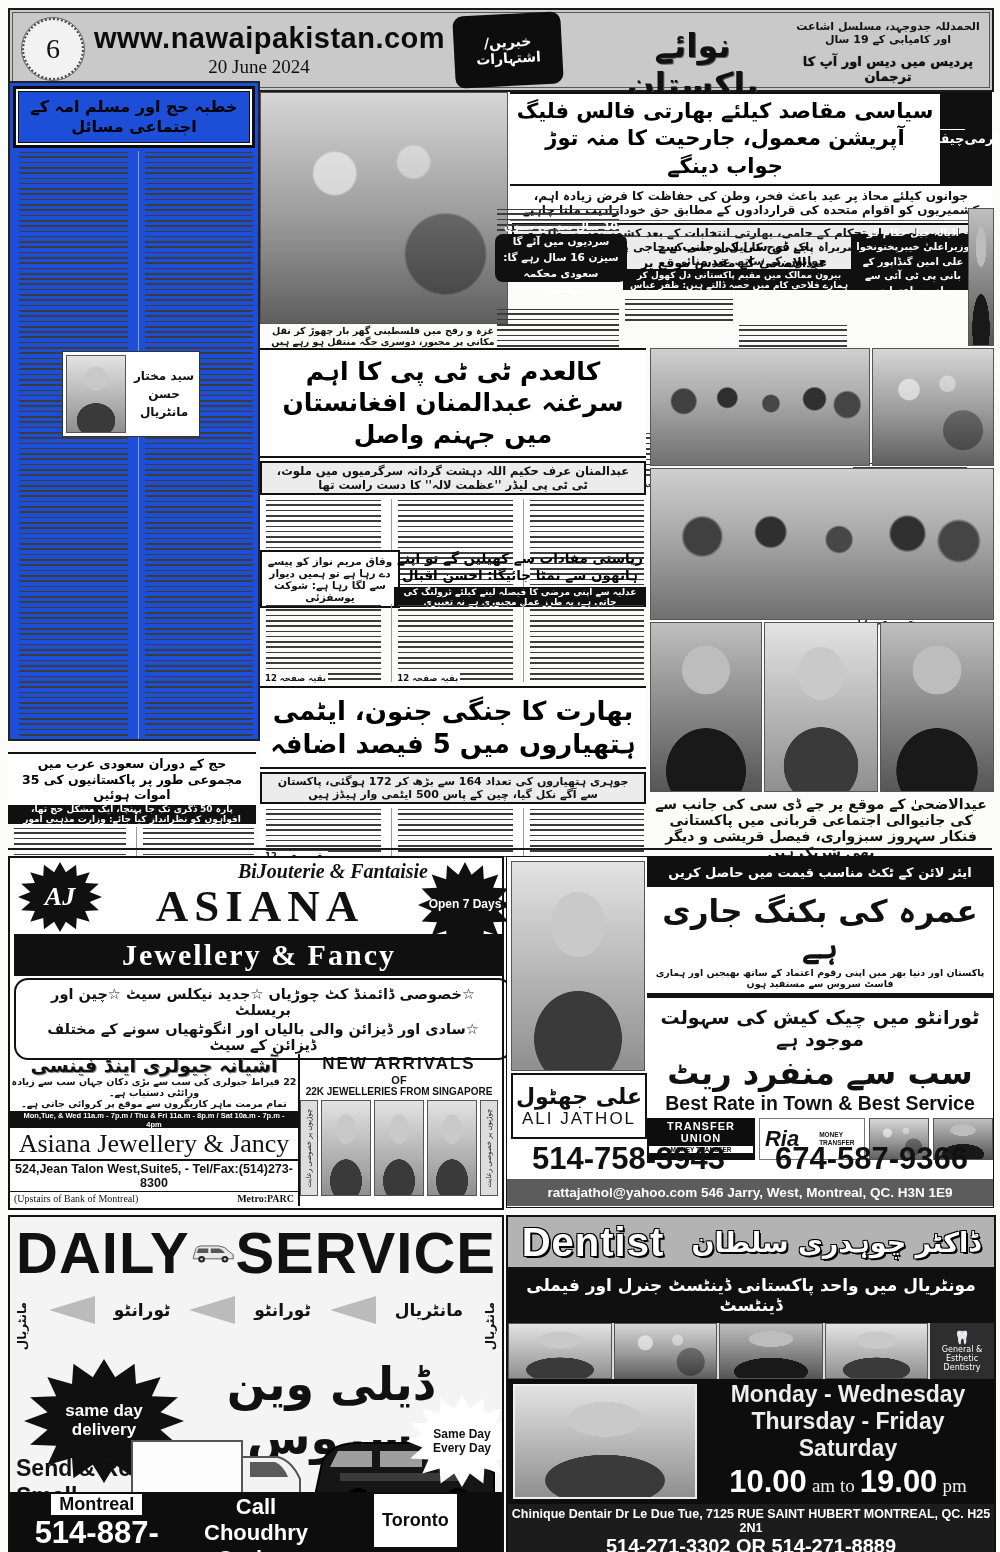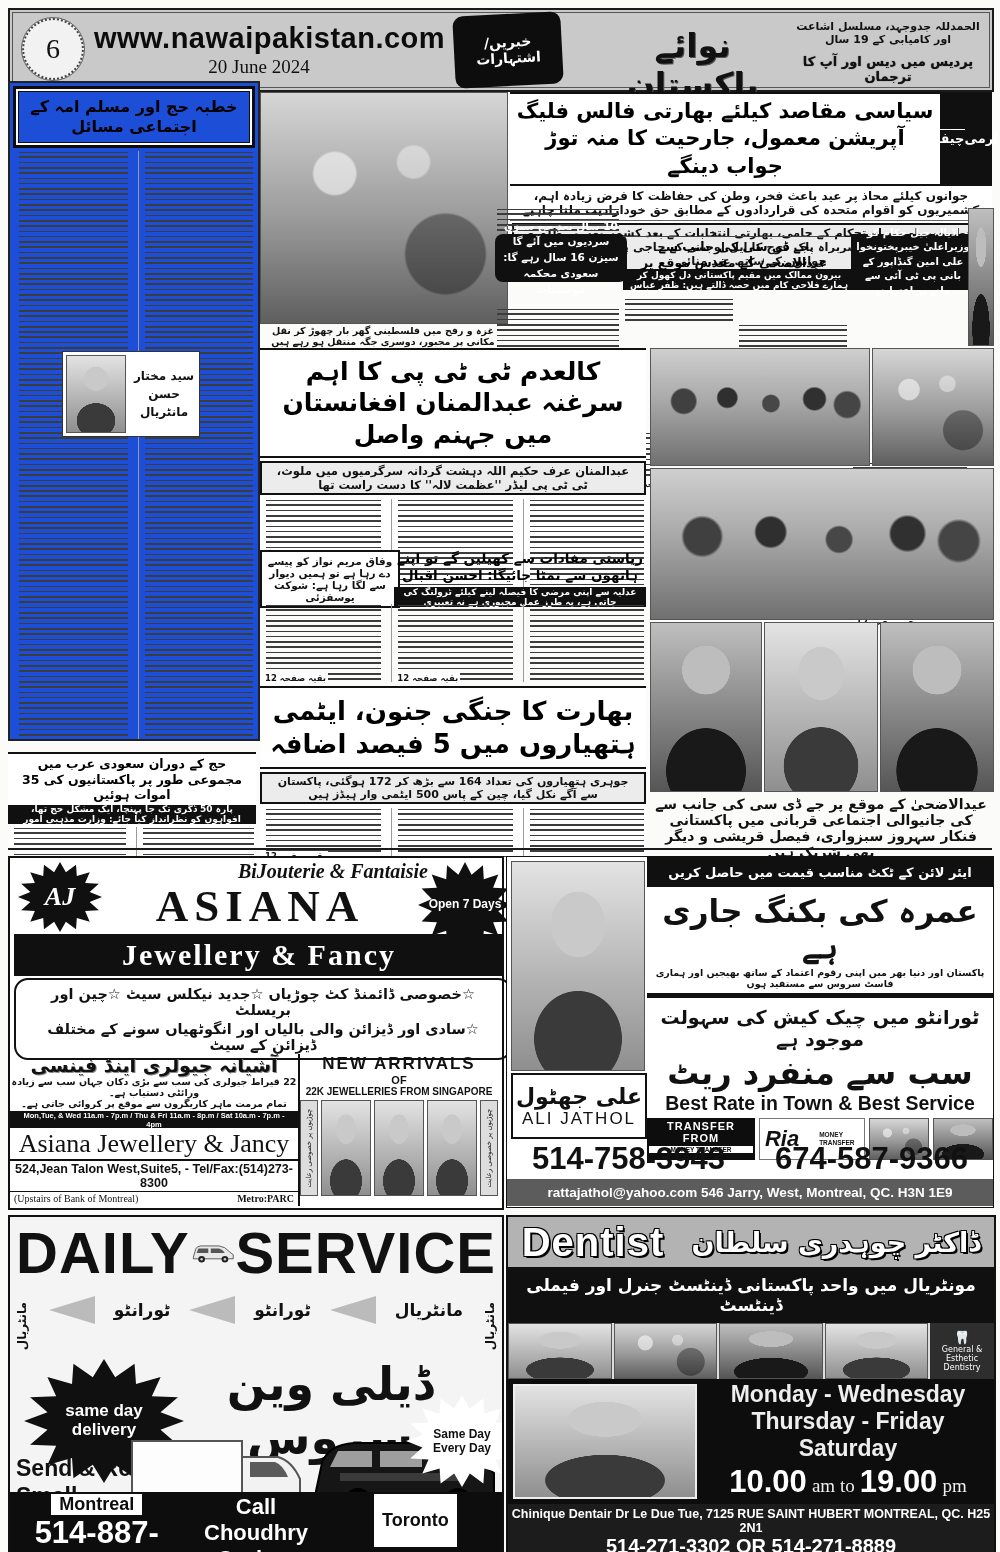--- a/index.html
+++ b/index.html
@@ -276,21 +276,21 @@
         <span>ایئر لائن کے ٹکٹ مناسب قیمت میں حاصل کریں</span>
       </div>
       <div class="urdu b" style="text-align:center;font-size:31px;padding:6px 0 2px;">عمرہ کی بکنگ جاری ہے</div>
       <div class="urdu" style="text-align:center;font-size:9.5px;font-weight:bold;border-bottom:5px solid #111;padding-bottom:4px;">پاکستان اور دنیا بھر میں اپنی رقوم اعتماد کے ساتھ بھیجیں اور ہماری فاسٹ سروس سے مستفید ہوں</div>
       <div class="urdu b" style="text-align:center;font-size:19px;padding:8px 0 4px;">ٹورانٹو میں چیک کیش کی سہولت موجود ہے</div>
       <div class="urdu b" style="text-align:center;font-size:32px;">سب سے منفرد ریٹ</div>
       <div class="en b" style="text-align:center;font-size:19.5px;">Best Rate in Town &amp; Best Service</div>
       <div style="display:flex;gap:4px;margin-top:3px;height:42px;align-items:stretch;">
         <div style="width:108px;background:#0d0d0d;color:#fff;text-align:center;">
           <div class="en b" style="font-size:11px;letter-spacing:1px;margin-top:2px;">TRANSFER</div>
-          <div class="en b" style="font-size:11px;letter-spacing:1px;">FROM</div>
+          <div class="en b" style="font-size:11px;letter-spacing:1px;">UNION</div>
           <div class="en b" style="font-size:6.5px;background:#fff;color:#0d0d0d;margin:2px;">MONEY TRANSFER</div>
         </div>
         <div style="width:104px;border:1px solid #777;text-align:center;display:flex;align-items:center;justify-content:center;gap:20px;">
           <span class="en b" style="font-size:22px;font-style:italic;">Ria</span>
           <span class="en b" style="font-size:6.5px;width:40px;text-align:left;line-height:1.2;">MONEY TRANSFER</span>
         </div>
         <div class="ph" style="flex:1;"></div>
         <div class="ph dark" style="flex:1;"></div>
       </div>
     </div>

